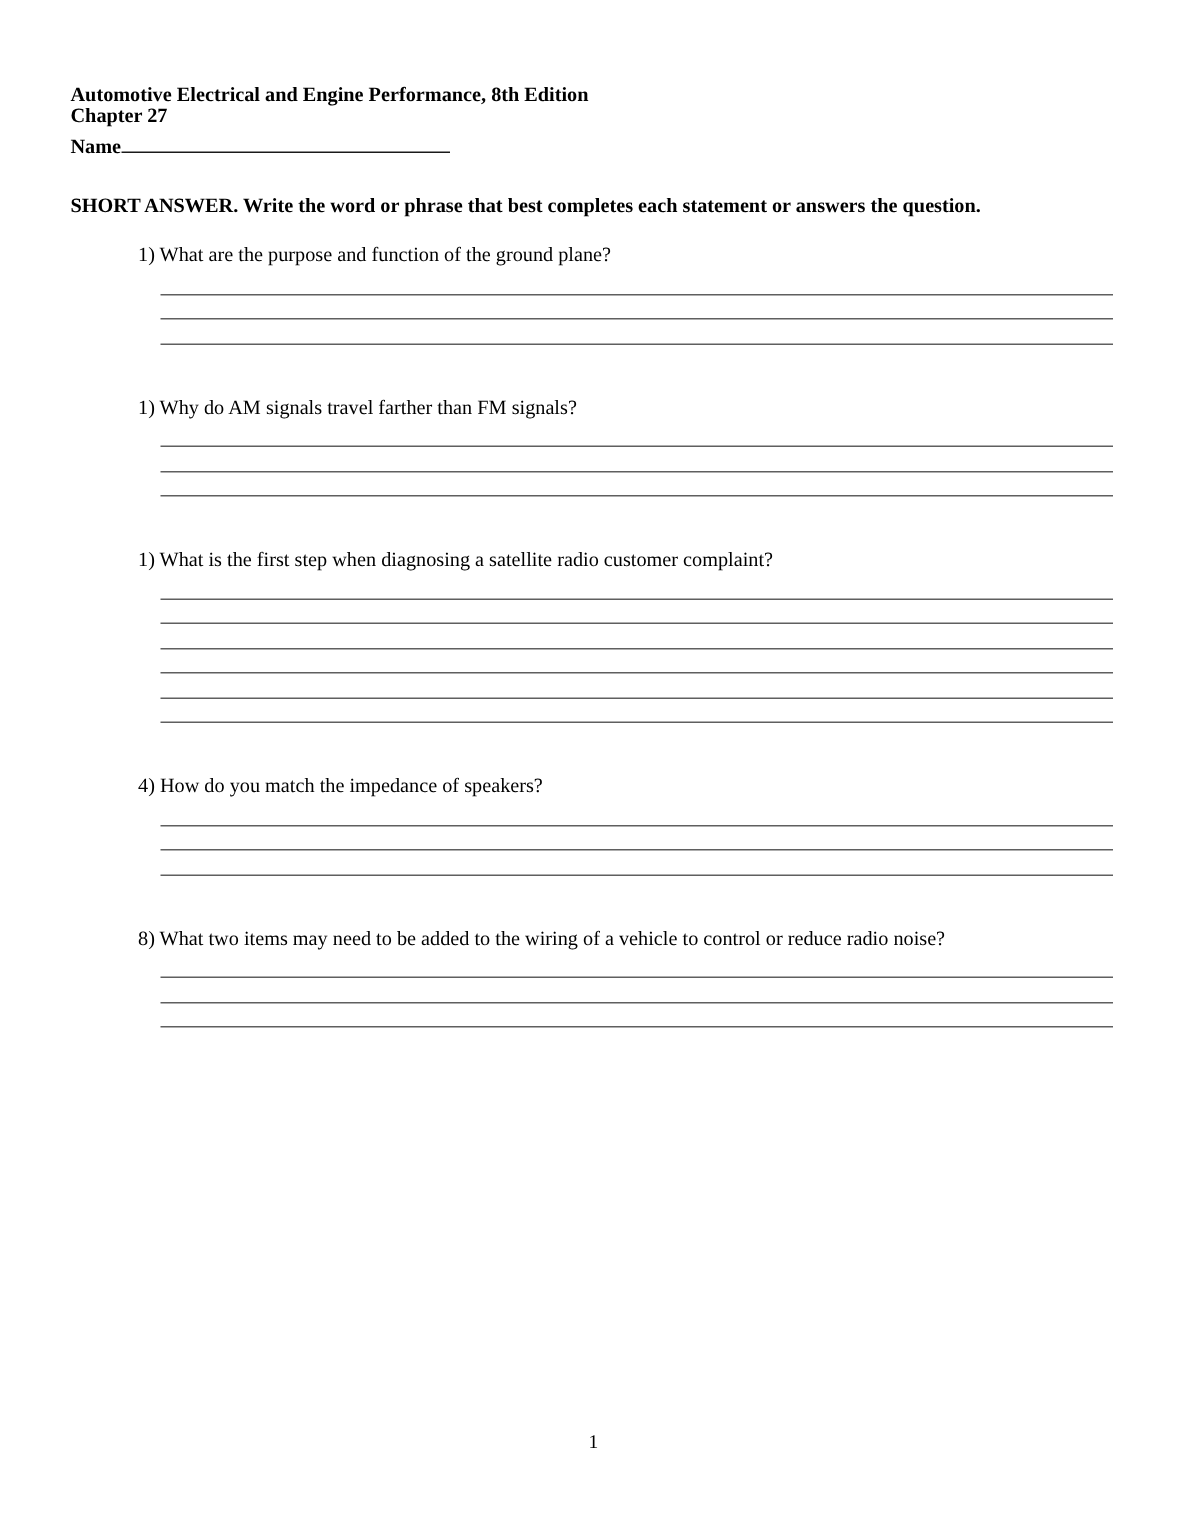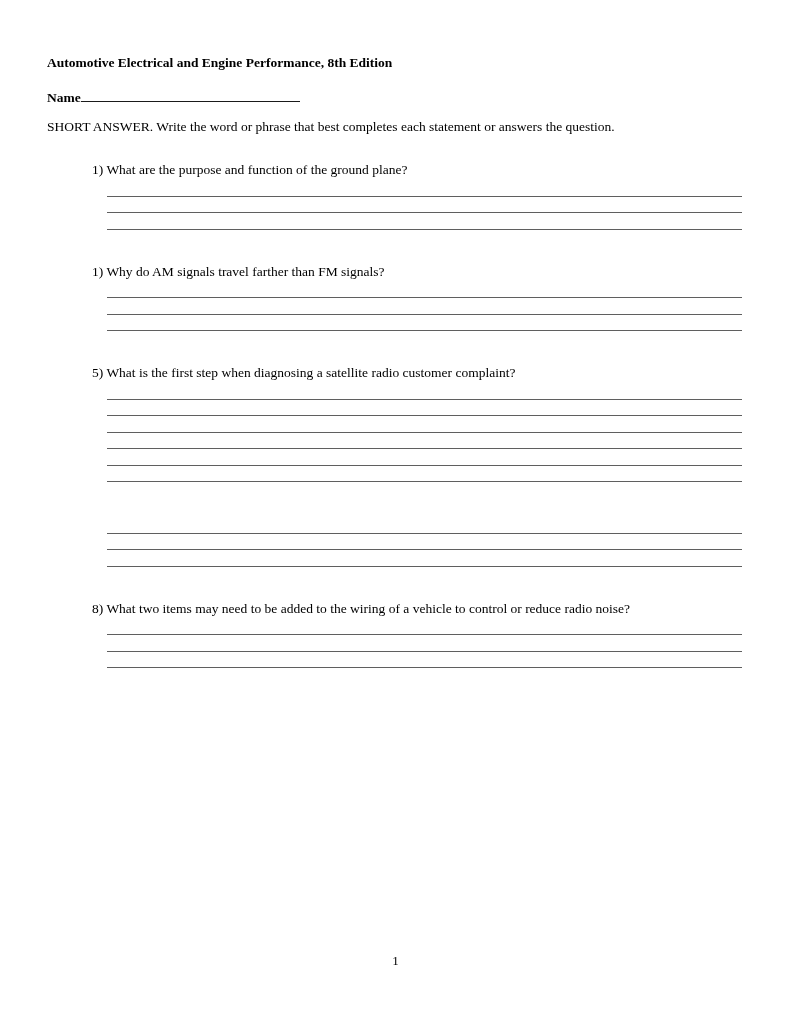--- a/index.html
+++ b/index.html
@@ -36,23 +36,23 @@
   .name-line {
     display: inline-block;
     width: 219px;
     height: 12px;
     border-bottom: 1.2px solid #1a1a1a;
     vertical-align: baseline;
   }
   .instructions {
     position: absolute;
     left: 47px;
-    top: 120px;
+    top: 130px;
     width: 700px;
-    font-weight: normal;
+    font-weight: bold;
     font-size: 13.5px;
     line-height: 14px;
   }
   .questions {
     position: absolute;
     left: 92px;
     top: 163px;
     width: 650px;
   }
   .question {
@@ -80,20 +80,21 @@
     font-size: 13px;
   }
 </style>
 </head>
 <body>
 
 <div class="page">
 
   <div class="doc-header">
     <div>Automotive Electrical and Engine Performance, 8th Edition</div>
+    <div>Chapter 27</div>
   </div>
 
   <div class="name-row">
     <span>Name</span><span class="name-line"></span>
   </div>
 
   <div class="instructions">SHORT ANSWER.  Write the word or phrase that best completes each statement or answers the question.</div>
 
   <div class="questions">
       <div class="question">
@@ -106,31 +107,32 @@
       </div>
       <div class="question">
         <div class="q-text">1) Why do AM signals travel farther than FM signals?</div>
         <div class="answer-lines">
           <div class="answer-line"></div>
           <div class="answer-line"></div>
           <div class="answer-line"></div>
         </div>
       </div>
       <div class="question">
-        <div class="q-text">5) What is the first step when diagnosing a satellite radio customer complaint?</div>
+        <div class="q-text">1) What is the first step when diagnosing a satellite radio customer complaint?</div>
         <div class="answer-lines">
           <div class="answer-line"></div>
           <div class="answer-line"></div>
           <div class="answer-line"></div>
           <div class="answer-line"></div>
           <div class="answer-line"></div>
           <div class="answer-line"></div>
         </div>
       </div>
       <div class="question">
+        <div class="q-text">4) How do you match the impedance of speakers?</div>
         <div class="answer-lines">
           <div class="answer-line"></div>
           <div class="answer-line"></div>
           <div class="answer-line"></div>
         </div>
       </div>
       <div class="question">
         <div class="q-text">8) What two items may need to be added to the wiring of a vehicle to control or reduce radio noise?</div>
         <div class="answer-lines">
           <div class="answer-line"></div>

